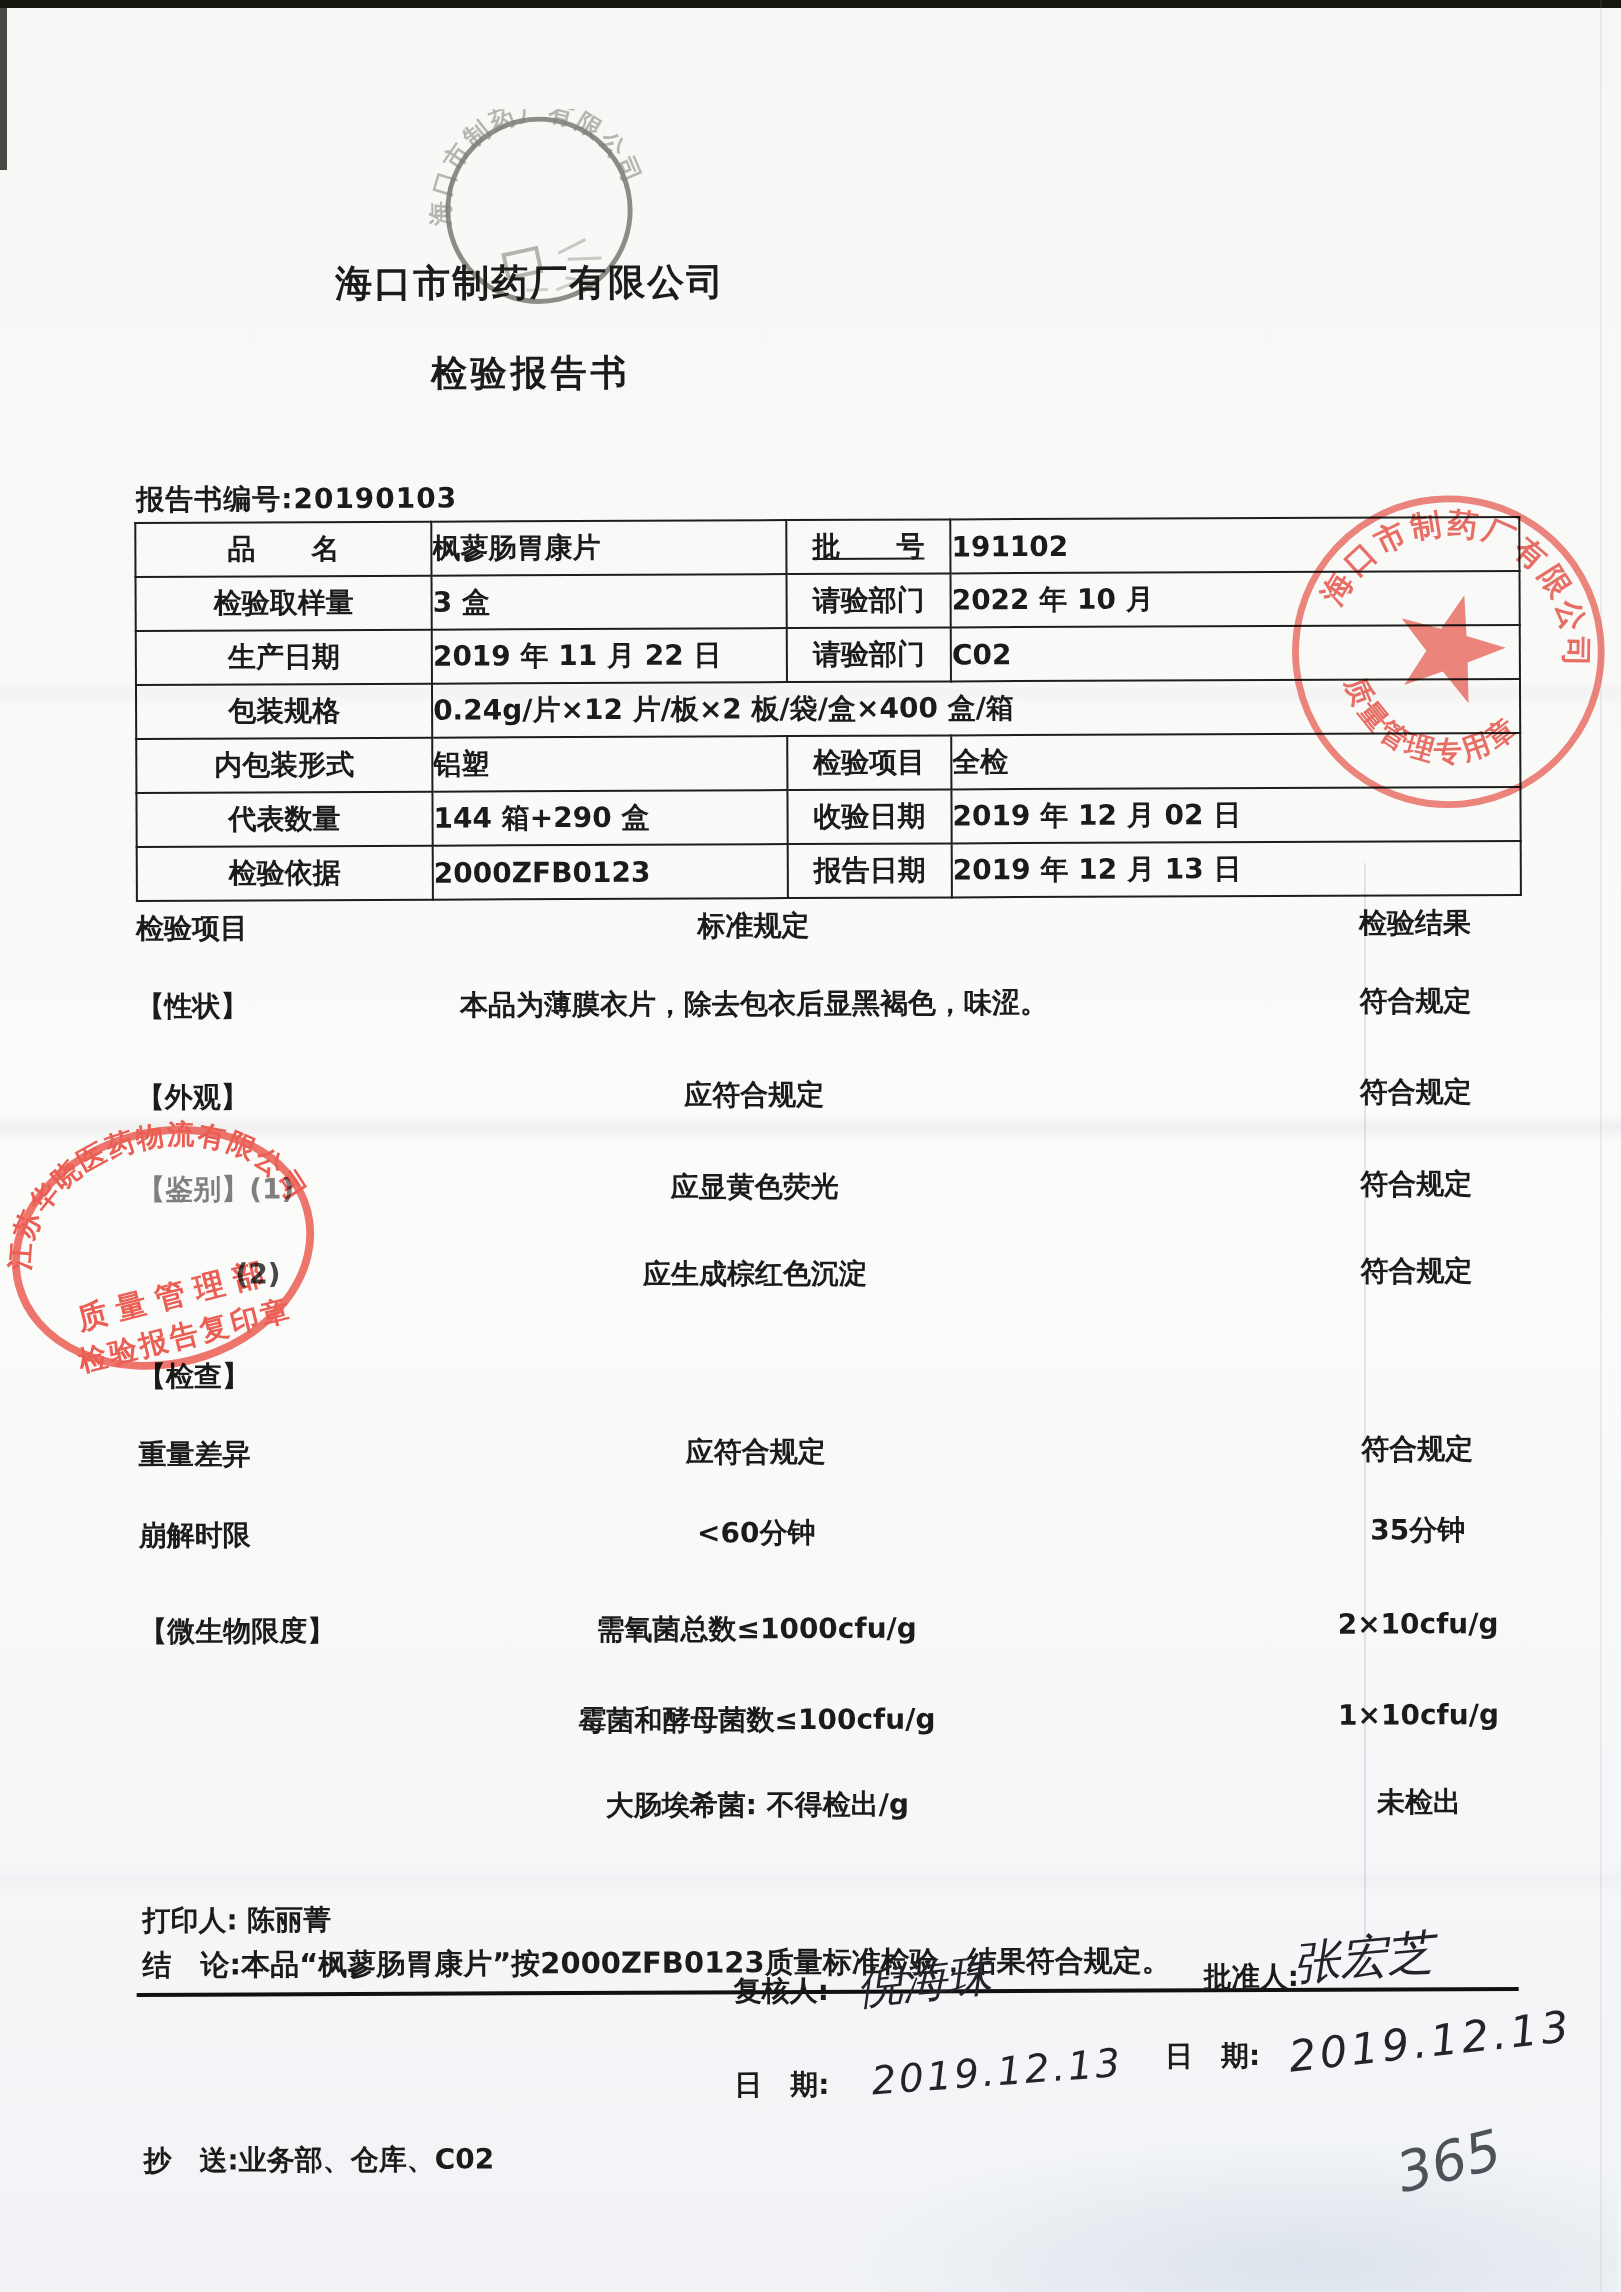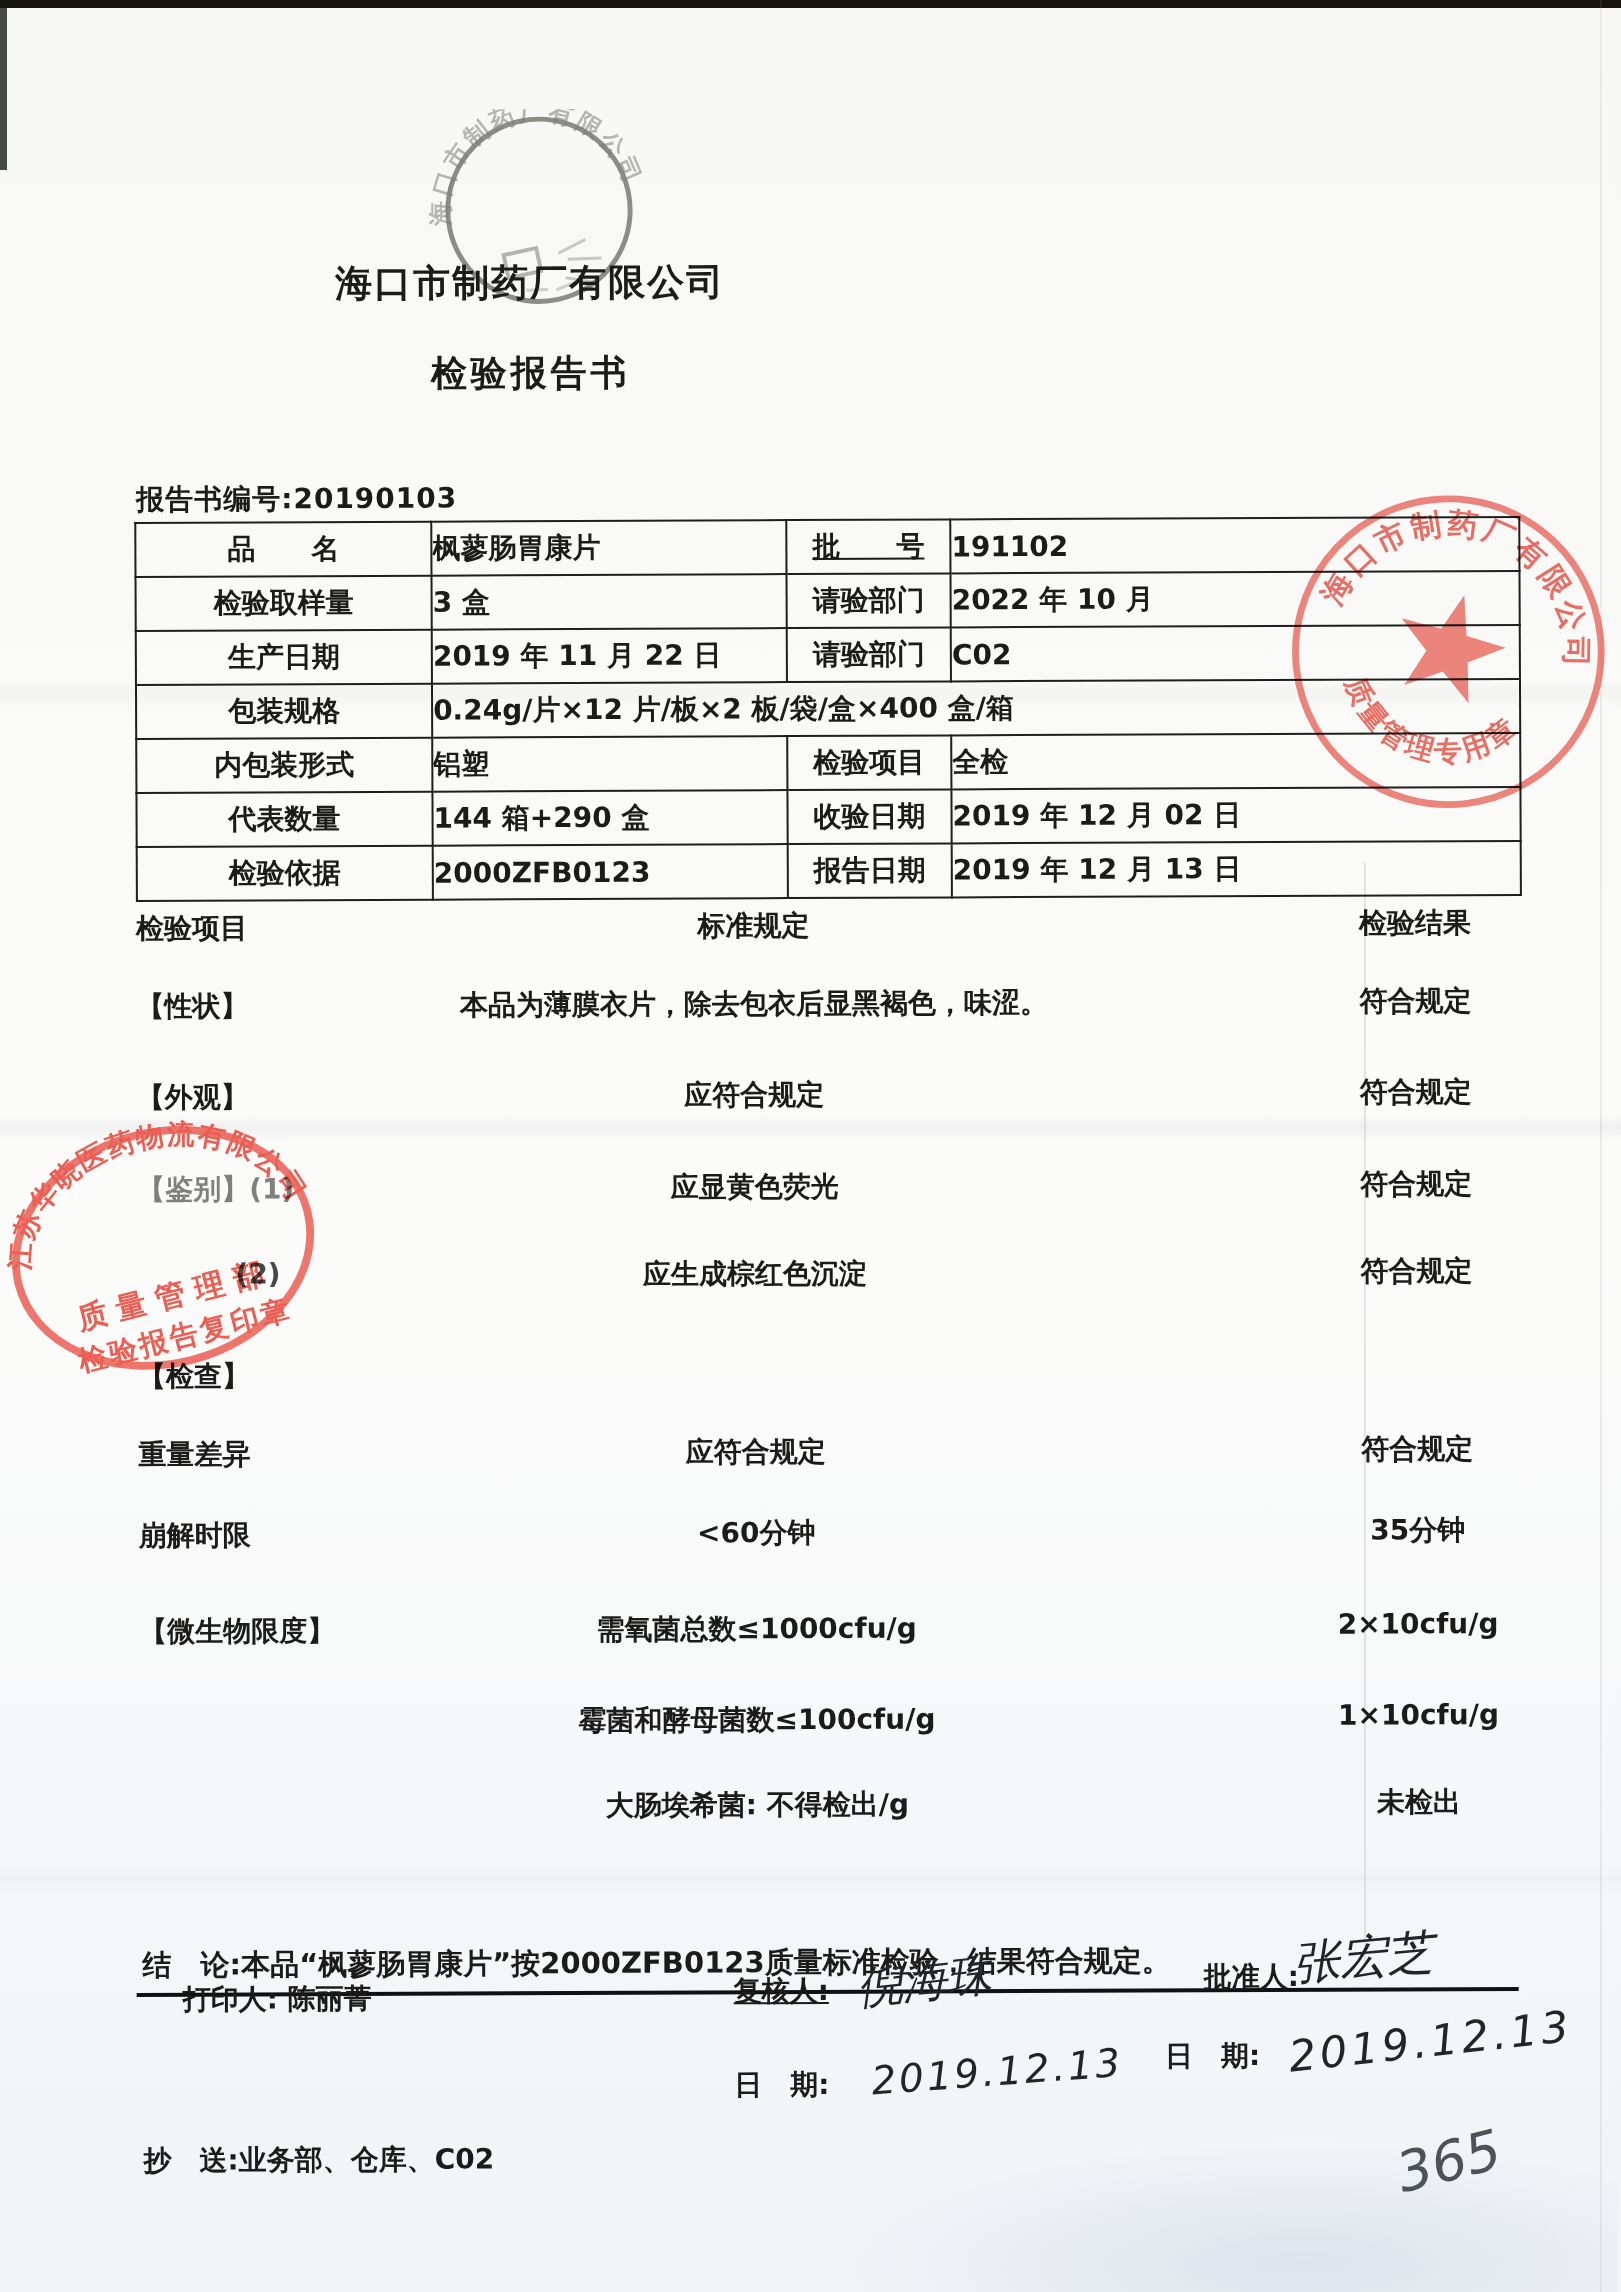--- a/index.html
+++ b/index.html
@@ -170,23 +170,23 @@
     </div>
     <div class="irow" style="top:1786px;">
       <span class="i-label"></span>
       <span class="i-std">大肠埃希菌: 不得检出/g</span>
       <span class="i-res">未检出</span>
     </div>
 
     <div class="conclusion">结　论:本品“枫蓼肠胃康片”按2000ZFB0123质量标准检验，结果符合规定。</div>
     <div class="rule"></div>
 
-    <div class="sig-label" style="left:139px;top:1978px;margin-left:40px;"><span>打印人: </span><span>陈丽菁</span></div>
-
-    <div class="sig-label" style="left:730px;top:1972px;text-decoration:underline;">复核人: </div>
+    <div class="sig-label" style="left:139px;top:1899px;"><span>打印人: </span><span>陈丽菁</span></div>
+
+    <div class="sig-label" style="left:730px;top:1972px;">复核人: </div>
     <div class="hand" style="left:853px;top:1952px;font-size:45px;transform:rotate(-6deg);">倪海珠</div>
     <div class="sig-label" style="left:730px;top:2066px;">日　期: </div>
     <div class="hand" style="left:867px;top:2050px;font-size:39px;transform:rotate(-4deg);letter-spacing:2.9px;">2019.12.13</div>
 
     <div class="sig-label" style="left:1200px;top:1960px;">批准人: </div>
     <div class="hand" style="left:1289px;top:1929px;font-size:47px;transform:rotate(-5deg);">张宏芝</div>
     <div class="sig-label" style="left:1161px;top:2039px;">日　期: </div>
     <div class="hand" style="left:1284px;top:2019px;font-size:43px;transform:rotate(-6deg);letter-spacing:3.9px;">2019.12.13</div>
 
     <div class="cc-line">抄　送:业务部、仓库、C02</div>

